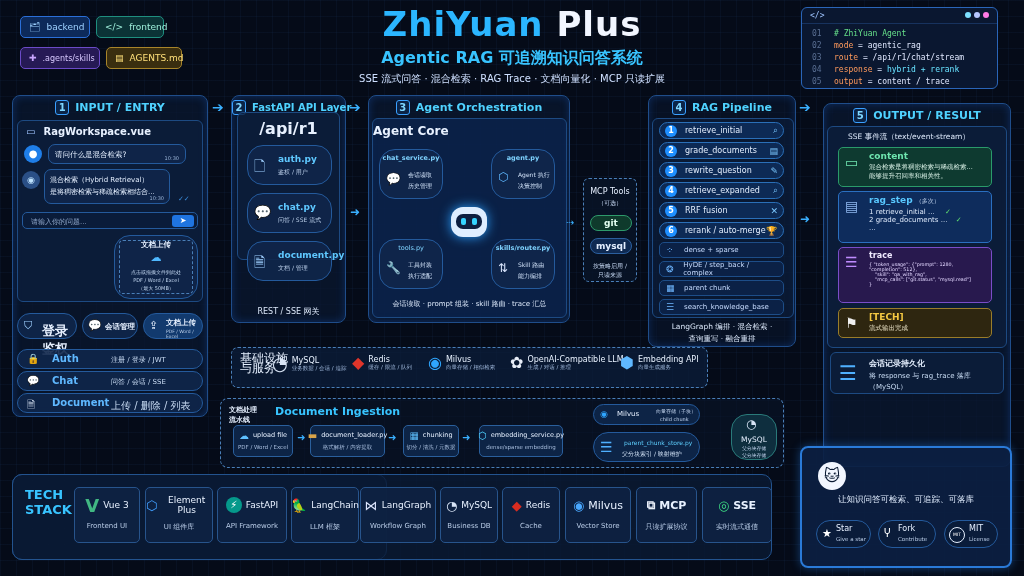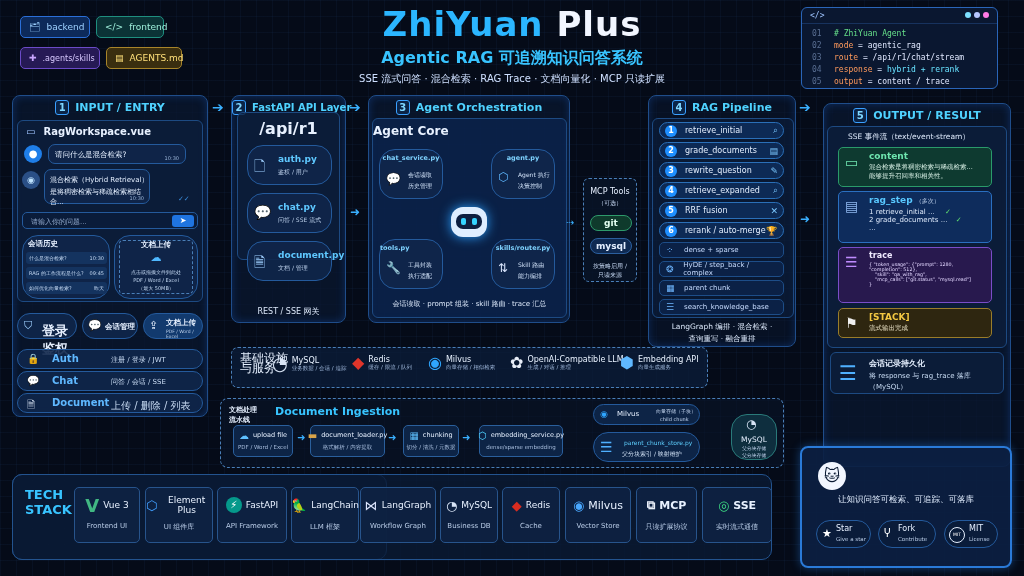--- a/index.html
+++ b/index.html
@@ -119,44 +119,29 @@
     <div class="abs row" style="left:8px;top:5px;gap:8px;font-size:10px;font-weight:bold;color:#e8f1ff">
       <span style="color:#9fc4ff">▭</span>
         <span>RagWorkspace.vue</span>
     </div>
     <div class="abs" style="left:6px;top:24px;width:18px;height:18px;border-radius:50%;background:#1f7ee8;text-align:center;line-height:18px;color:#fff;font-size:10px">●</div>
     <div class="chip" style="left:30px;top:23px;width:138px;height:20px;border-radius:7px">
       <span class="abs" style="left:6px;top:5px;font-size:7.5px;color:#e4efff">请问什么是混合检索?</span>
       <span class="abs small" style="right:6px;bottom:2px;font-size:5px">10:30</span>
     </div>
     <div class="abs" style="left:4px;top:50px;width:18px;height:18px;border-radius:50%;background:#2a4f86;text-align:center;line-height:18px;color:#bfe3ff;font-size:9px">◉</div>
-    <div class="chip" style="left:26px;top:48px;width:106px;height:35px;border-radius:7px">
+    <div class="chip" style="left:26px;top:48px;width:126px;height:35px;border-radius:7px">
       <div class="abs" style="left:5px;top:5px;font-size:7px;color:#e4efff">混合检索（Hybrid Retrieval）</div>
       <div class="abs" style="left:5px;top:17px;font-size:7px;color:#e4efff">是将稠密检索与稀疏检索相结合...</div>
       <span class="abs small" style="right:5px;bottom:2px;font-size:5px">10:30</span>
     </div>
     <span class="abs" style="left:160px;top:74px;color:#3a8ad8;font-size:7px">✓✓</span>
     <div class="chip" style="left:4px;top:91px;width:176px;height:17px;border-radius:5px;background:#0a1c3a">
       <span class="abs" style="left:8px;top:4px;font-size:7px;color:#8fa6c8">请输入你的问题...</span>
       <span class="abs" style="right:3px;top:2px;width:22px;height:12px;background:#1f74e0;border-radius:3px;text-align:center;color:#fff;font-size:8px;line-height:12px">➤</span>
-    </div>
-    <div class="chip" style="left:4px;top:114px;width:88px;height:64px">
-      <div class="abs" style="left:5px;top:3px;font-size:7.5px;font-weight:bold;color:#e6f0ff">会话历史</div>
-      <div class="abs row" style="left:3px;top:16px;width:81px;height:12px;background:#14335f;border-radius:3px;padding:0 3px;justify-content:space-between;font-size:5px;color:#c4d8f2">
-          <span>什么是混合检索?</span>
-          <span>10:30</span>
-        </div>
-      <div class="abs row" style="left:3px;top:31px;width:81px;height:12px;background:#14335f;border-radius:3px;padding:0 3px;justify-content:space-between;font-size:5px;color:#c4d8f2">
-          <span>RAG 的工作流程是什么?</span>
-          <span>09:45</span>
-        </div>
-      <div class="abs row" style="left:3px;top:46px;width:81px;height:12px;background:#14335f;border-radius:3px;padding:0 3px;justify-content:space-between;font-size:5px;color:#c4d8f2">
-          <span>如何优化向量检索?</span>
-          <span>昨天</span>
-        </div>
     </div>
     <div class="chip" style="left:96px;top:114px;width:84px;height:64px">
       <div class="abs dashed" style="left:4px;top:4px;right:4px;bottom:4px;border-radius:4px"></div>
       <div class="abs" style="left:0;right:0;top:4px;text-align:center;font-size:7.5px;font-weight:bold;color:#e6f0ff">文档上传</div>
       <div class="abs" style="left:0;right:0;top:15px;text-align:center;font-size:11px;color:#4fb8ff">☁</div>
       <div class="abs" style="left:0;right:0;top:33px;text-align:center;font-size:5px;color:#c4d8f2">点击或拖拽文件到此处</div>
       <div class="abs" style="left:0;right:0;top:41px;text-align:center;font-size:5px;color:#c4d8f2">PDF / Word / Excel</div>
       <div class="abs" style="left:0;right:0;top:49px;text-align:center;font-size:5px;color:#c4d8f2">（最大 50MB）</div>
     </div>
   </div>
@@ -231,21 +216,21 @@
       <span class="abs" style="left:6px;top:20px;font-size:12px;color:#5fb8ff">⬡</span>
       <span class="abs" style="left:26px;top:21px;font-size:6px;color:#cfe0f7">Agent 执行</span>
       <span class="abs" style="left:26px;top:32px;font-size:6px;color:#cfe0f7">决策控制</span>
     </div>
     <div class="abs" style="left:78px;top:88px;width:36px;height:30px;border-radius:12px;background:#dfeeff;box-shadow:0 0 12px #2aa0ff">
       <div class="abs" style="left:5px;top:7px;width:26px;height:15px;border-radius:7px;background:#0e1f40"></div>
       <div class="abs" style="left:10px;top:11px;width:5px;height:7px;border-radius:2px;background:#35d4ff"></div>
       <div class="abs" style="left:21px;top:11px;width:5px;height:7px;border-radius:2px;background:#35d4ff"></div>
     </div>
     <div class="chip" style="left:6px;top:120px;width:64px;height:50px">
-      <div class="abs" style="left:0;right:0;top:4px;font-size:6.5px;color:#7fd3ff;font-weight:bold">tools.py</div>
+      <div class="abs" style="left:0;right:0;top:4px;text-align:center;font-size:6.5px;color:#7fd3ff;font-weight:normal">tools.py</div>
       <span class="abs" style="left:6px;top:21px;font-size:12px;color:#5fb8ff">🔧</span>
       <span class="abs" style="left:28px;top:21px;font-size:6px;color:#cfe0f7">工具封装</span>
       <span class="abs" style="left:28px;top:32px;font-size:6px;color:#cfe0f7">执行适配</span>
     </div>
     <div class="chip" style="left:118px;top:120px;width:64px;height:50px">
       <div class="abs" style="left:0;right:0;top:4px;text-align:center;font-size:6.5px;color:#7fd3ff;font-weight:bold">skills/router.py</div>
       <span class="abs" style="left:6px;top:21px;font-size:12px;color:#dce8ff">⇅</span>
       <span class="abs" style="left:26px;top:21px;font-size:6px;color:#cfe0f7">Skill 路由</span>
       <span class="abs" style="left:26px;top:32px;font-size:6px;color:#cfe0f7">能力编排</span>
     </div>
@@ -338,21 +323,21 @@
     <div class="ev" style="top:120px;height:56px;border:1px solid #7a4dc8;background:#28194e;font-size:4.8px;color:#e2d6ff">
       <span class="ico" style="color:#c08cff">☰</span>
       <div class="t" style="color:#f0eaff;font-size:8px">trace</div>
       <div>{  "token_usage": {"prompt": 1280, "completion": 512},</div>
       <div style="padding-left:6px">"skill": "qa_with_rag",</div>
       <div style="padding-left:6px">"mcp_calls": ["git.status", "mysql.read"]</div>
       <div>}</div>
     </div>
     <div class="ev" style="top:181px;height:30px;border:1px solid #9a7d2a;background:#2e2610">
       <span class="ico" style="color:#f0f0f0">⚑</span>
-      <div class="t" style="color:#f4c842">[STACK]</div>
+      <div class="t" style="color:#f4c842">[TECH]</div>
       <div style="color:#e4dcc0">流式输出完成</div>
     </div>
   </div>
   <div class="inner" style="left:6px;top:248px;width:174px;height:42px">
     <span class="abs" style="left:8px;top:8px;font-size:20px;color:#4fb0ff">☰</span>
     <div class="abs" style="left:38px;top:5px;font-size:8px;font-weight:bold;color:#e6f0ff">会话记录持久化</div>
     <div class="abs" style="left:38px;top:18px;font-size:7px;color:#c9dcf4">将 response 与 rag_trace 落库</div>
     <div class="abs" style="left:38px;top:29px;font-size:7px;color:#c9dcf4">（MySQL）</div>
   </div>
 </div>

